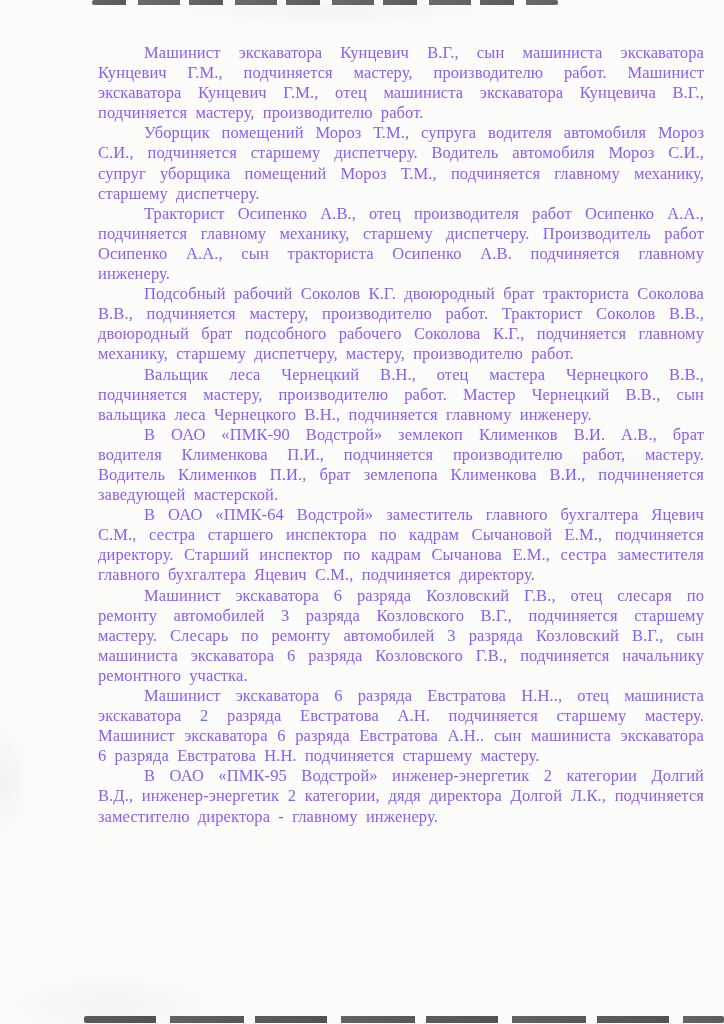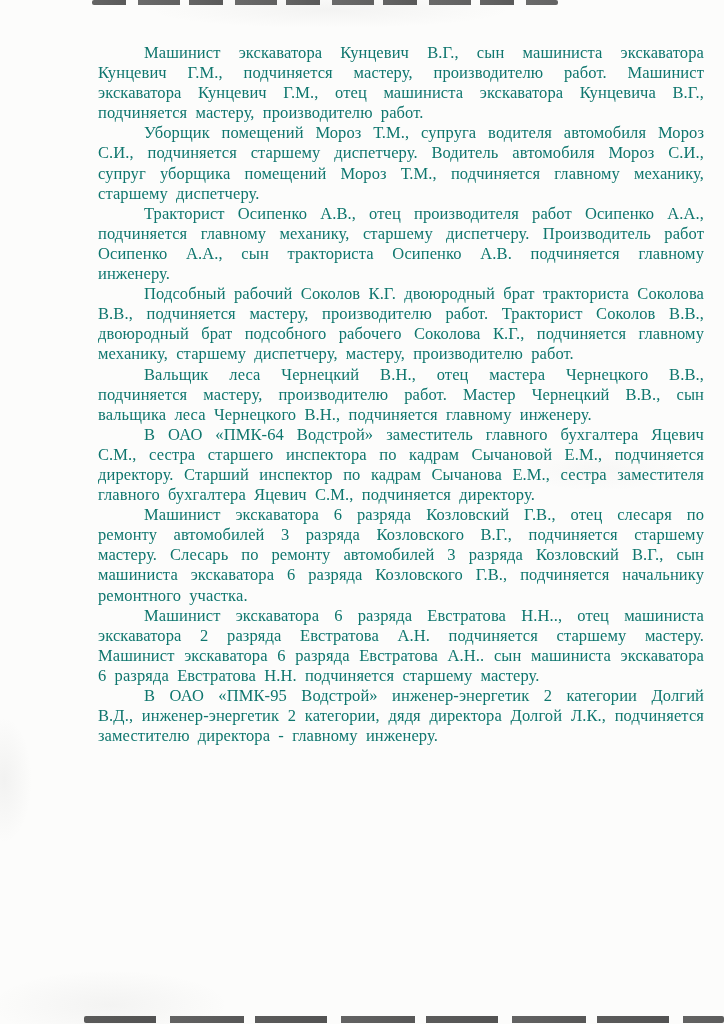--- a/index.html
+++ b/index.html
@@ -46,21 +46,21 @@
       #484848 86px, #3a3a3a 160px, transparent 160px, transparent 171px);
     opacity: 0.85;
     border-radius: 2px;
   }
 
   .doc-body {
     position: absolute;
     left: 98px;
     top: 43px;
     width: 606px;
-    color: #0f766e;
+    color: #8b5cf6;
   }
   .para {
     margin: 0;
     font-size: 16.5px;
     line-height: 20.1px;
     text-align: justify;
     text-indent: 46px;
     word-spacing: 4px;
     letter-spacing: 0.1px;
     -webkit-font-smoothing: antialiased;
@@ -71,17 +71,18 @@
 
 <div class="scan-edge top"></div>
 <div class="scan-edge bottom"></div>
 
 <div class="doc-body">
     <p class="para">Машинист экскаватора Кунцевич В.Г., сын машиниста экскаватора Кунцевич Г.М., подчиняется мастеру, производителю работ.  Машинист экскаватора Кунцевич Г.М., отец машиниста экскаватора Кунцевича В.Г., подчиняется мастеру, производителю работ.</p>
     <p class="para">Уборщик помещений Мороз Т.М., супруга  водителя автомобиля Мороз С.И., подчиняется старшему диспетчеру. Водитель автомобиля Мороз С.И., супруг уборщика помещений Мороз Т.М., подчиняется главному механику, старшему диспетчеру.</p>
     <p class="para">Тракторист Осипенко А.В., отец производителя работ Осипенко А.А., подчиняется главному механику, старшему диспетчеру.  Производитель работ Осипенко А.А., сын тракториста Осипенко А.В. подчиняется главному инженеру.</p>
     <p class="para">Подсобный рабочий Соколов К.Г. двоюродный брат тракториста Соколова В.В., подчиняется мастеру, производителю работ. Тракторист Соколов В.В., двоюродный брат подсобного рабочего Соколова К.Г., подчиняется главному механику, старшему диспетчеру, мастеру, производителю работ.</p>
     <p class="para">Вальщик леса Чернецкий В.Н., отец мастера Чернецкого В.В., подчиняется мастеру, производителю работ. Мастер Чернецкий В.В., сын вальщика леса Чернецкого В.Н., подчиняется главному инженеру.</p>
+    <p class="para">В ОАО «ПМК-90 Водстрой» землекоп Клименков В.И. А.В., брат водителя Клименкова П.И., подчиняется производителю работ, мастеру. Водитель Клименков П.И., брат  землепопа Клименкова В.И., подчиненяется заведующей мастерской.</p>
     <p class="para">В ОАО «ПМК-64 Водстрой» заместитель главного бухгалтера Яцевич С.М., сестра старшего инспектора по кадрам Сычановой Е.М., подчиняется директору. Старший инспектор по кадрам Сычанова Е.М., сестра заместителя главного бухгалтера Яцевич С.М., подчиняется директору.</p>
     <p class="para">Машинист экскаватора 6 разряда Козловский Г.В., отец слесаря по ремонту автомобилей 3 разряда Козловского В.Г., подчиняется старшему мастеру. Слесарь по ремонту автомобилей 3 разряда Козловский В.Г., сын машиниста экскаватора  6 разряда Козловского Г.В., подчиняется  начальнику ремонтного участка.</p>
     <p class="para">Машинист экскаватора 6 разряда Евстратова Н.Н.., отец машиниста экскаватора 2 разряда Евстратова А.Н. подчиняется старшему мастеру. Машинист экскаватора 6 разряда Евстратова А.Н.. сын машиниста экскаватора 6 разряда Евстратова Н.Н. подчиняется старшему мастеру.</p>
     <p class="para">В ОАО «ПМК-95 Водстрой» инженер-энергетик 2 категории Долгий В.Д., инженер-энергетик 2 категории, дядя директора Долгой Л.К., подчиняется заместителю директора - главному инженеру.</p>
   </div>
 
 </body></html>

